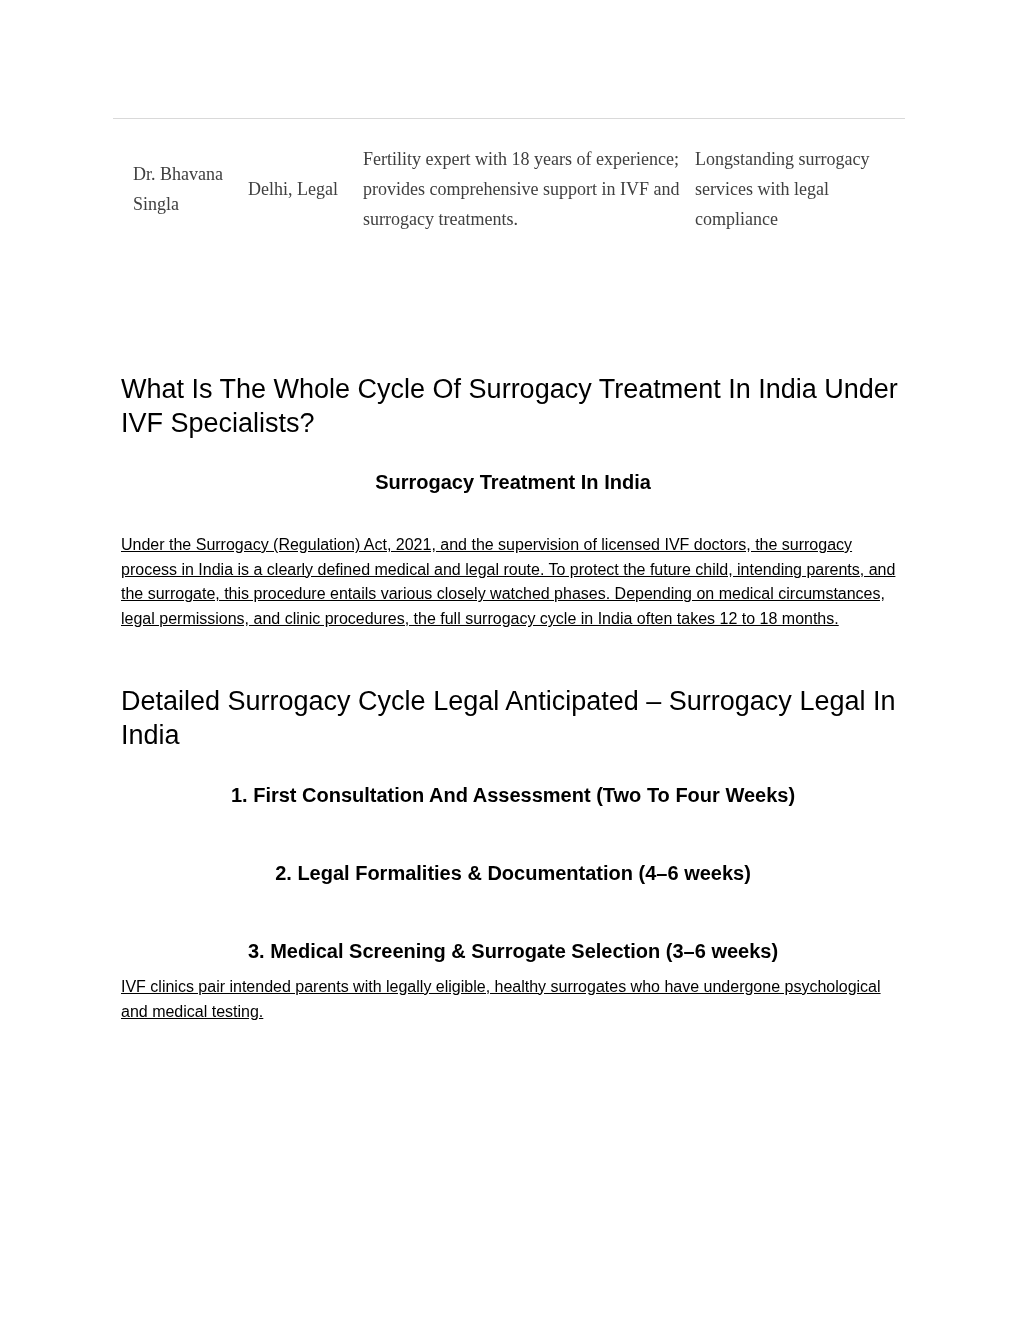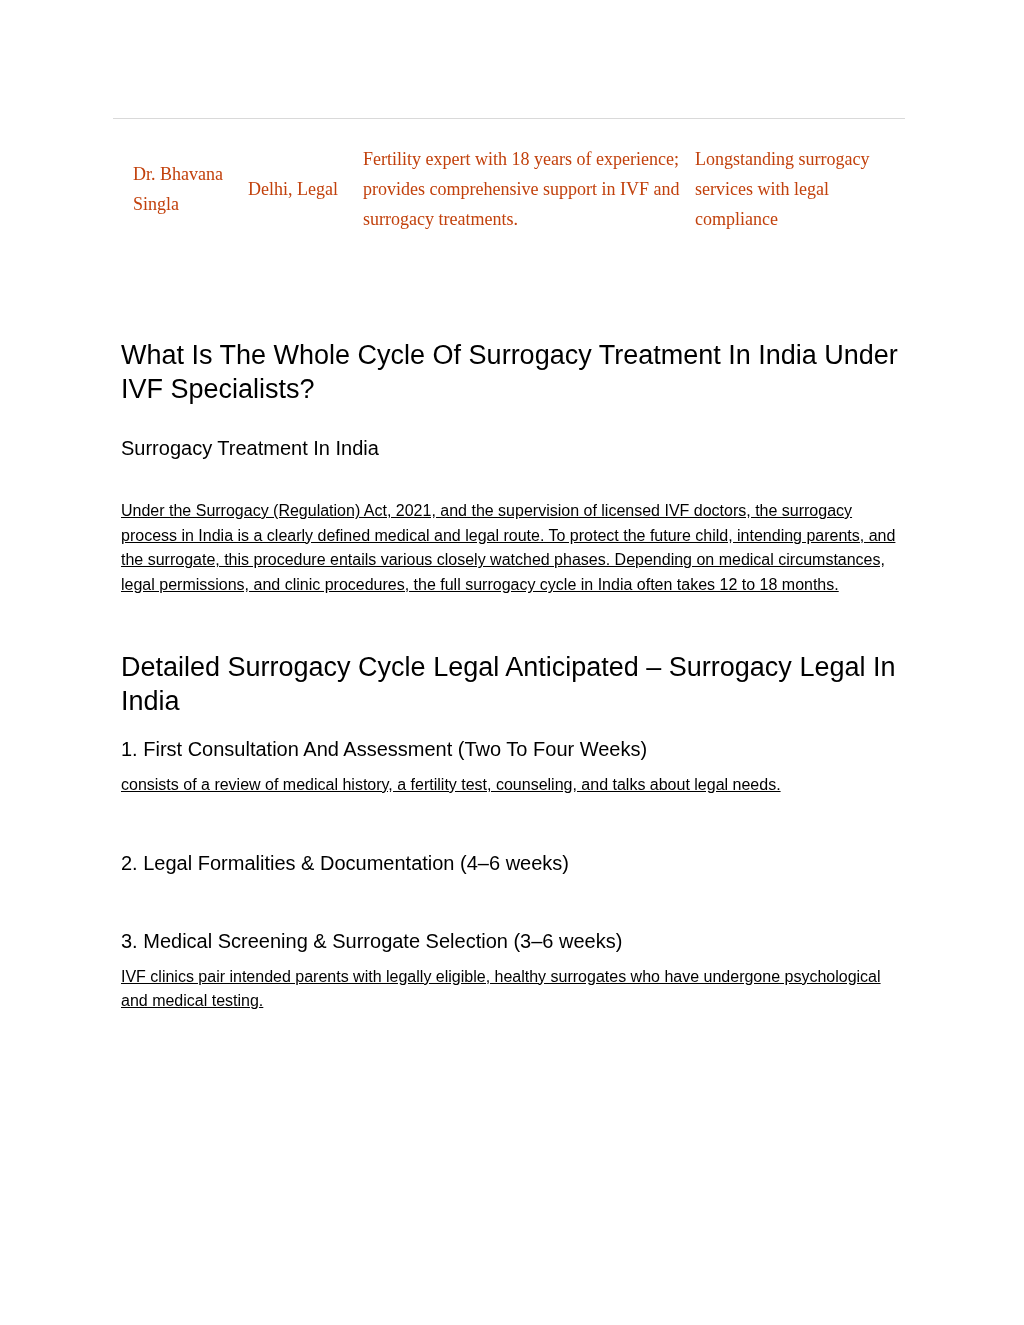--- a/index.html
+++ b/index.html
@@ -20,56 +20,57 @@
     box-sizing: border-box;
     margin: 118px 0 0 113px;
     width: 792px;
     height: 140px;
     border-top: 1px solid #d9d9d9;
     display: flex;
     align-items: center;
     font-family: "Liberation Serif", serif;
     font-size: 18px;
     line-height: 30px;
-    color: #c2410c;
+    color: #404040;
   }
   .expert-table .cell { flex: 0 0 auto; }
   .cell-name        { margin-left: 20px; width: 95px; }
   .cell-location    { margin-left: 20px; width: 95px; }
   .cell-description { margin-left: 20px; width: 324px; }
   .cell-highlight   { margin-left: 8px; width: 185px; }
 
   
   .content {
     margin-left: 121px;
     width: 784px;
   }
   .h-main {
-    margin: 80px 0 0 0;
+    margin: 114px 0 0 0;
     font-size: 27px;
     line-height: 34px;
     font-weight: 400;
     color: #000000;
   }
   .h-main.second { margin-top: 52px; }
   .h-sub {
     margin: 30px 0 0 0;
     font-size: 20px;
     line-height: 25px;
-    font-weight: 400;
+    font-weight: 700;
     color: #000000;
+    text-align: center;
   }
   .para {
     margin: 38px 0 0 0;
     font-size: 16px;
     line-height: 24.7px;
     color: #000000;
     text-decoration: underline;
   }
-  .step-title { margin-top: 19px; }
+  .step-title { margin-top: 31px; }
   .step-title.gap-large { margin-top: 53px; }
   .step-body { margin-top: 11px; }
 </style>
 </head>
 <body>
 
 <div>
 
   <div class="expert-table">
     <div class="cell cell-name">Dr. Bhavana Singla</div>
@@ -82,21 +83,20 @@
 
     <h2 class="h-main">What Is The Whole Cycle Of Surrogacy Treatment In India Under IVF Specialists?</h2>
 
     <h3 class="h-sub">Surrogacy Treatment In India</h3>
 
     <p class="para">Under the Surrogacy (Regulation) Act, 2021, and the supervision of licensed IVF doctors, the surrogacy process in India is a clearly defined medical and legal route. To protect the future child, intending parents, and the surrogate, this procedure entails various closely watched phases. Depending on medical circumstances, legal permissions, and clinic procedures, the full surrogacy cycle in India often takes 12 to 18 months.</p>
 
     <h2 class="h-main second">Detailed Surrogacy Cycle Legal Anticipated – Surrogacy Legal In India</h2>
 
     <h3 class="h-sub step-title">1. First Consultation And Assessment (Two To Four Weeks)</h3>
-    <p class="para step-body">consists of a review of medical history, a fertility test, counseling, and talks about legal needs.</p>
 
     <h3 class="h-sub step-title gap-large">2. Legal Formalities &amp; Documentation (4–6 weeks)</h3>
 
     <h3 class="h-sub step-title gap-large">3. Medical Screening &amp; Surrogate Selection (3–6 weeks)</h3>
     <p class="para step-body">IVF clinics pair intended parents with legally eligible, healthy surrogates who have undergone psychological and medical testing.</p>
 
   </div>
 </div>
 
 </body></html>

